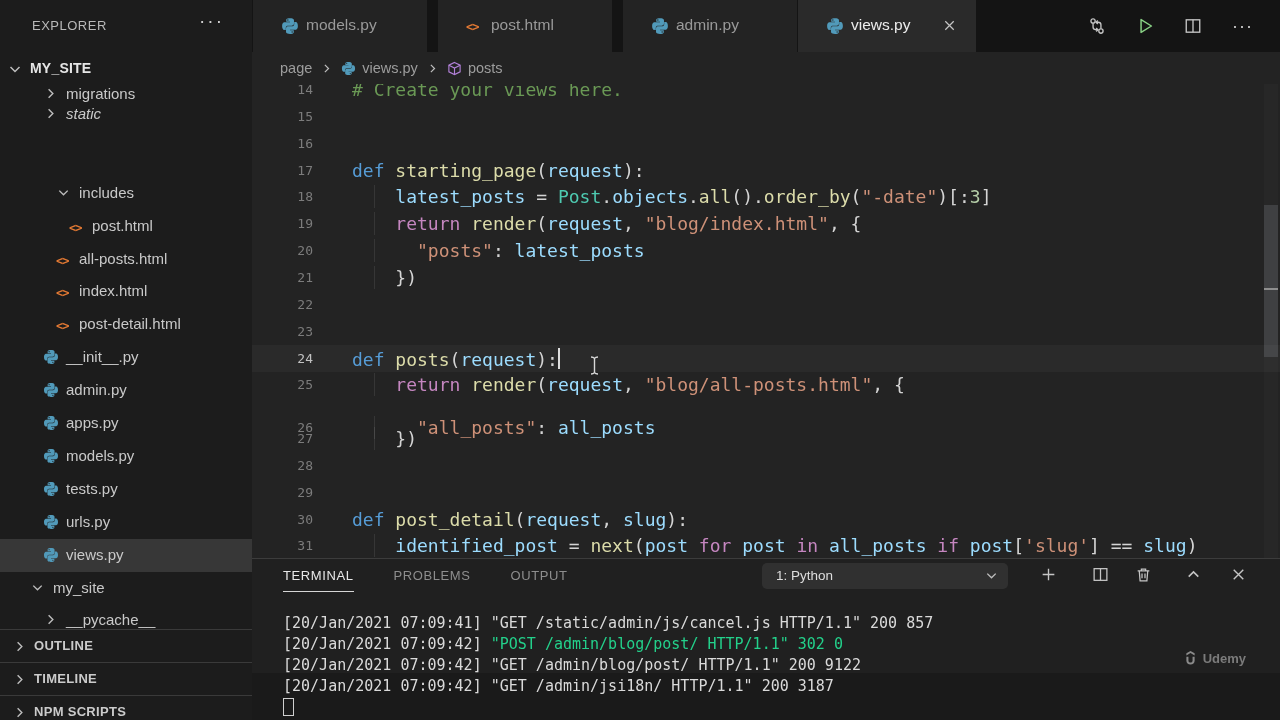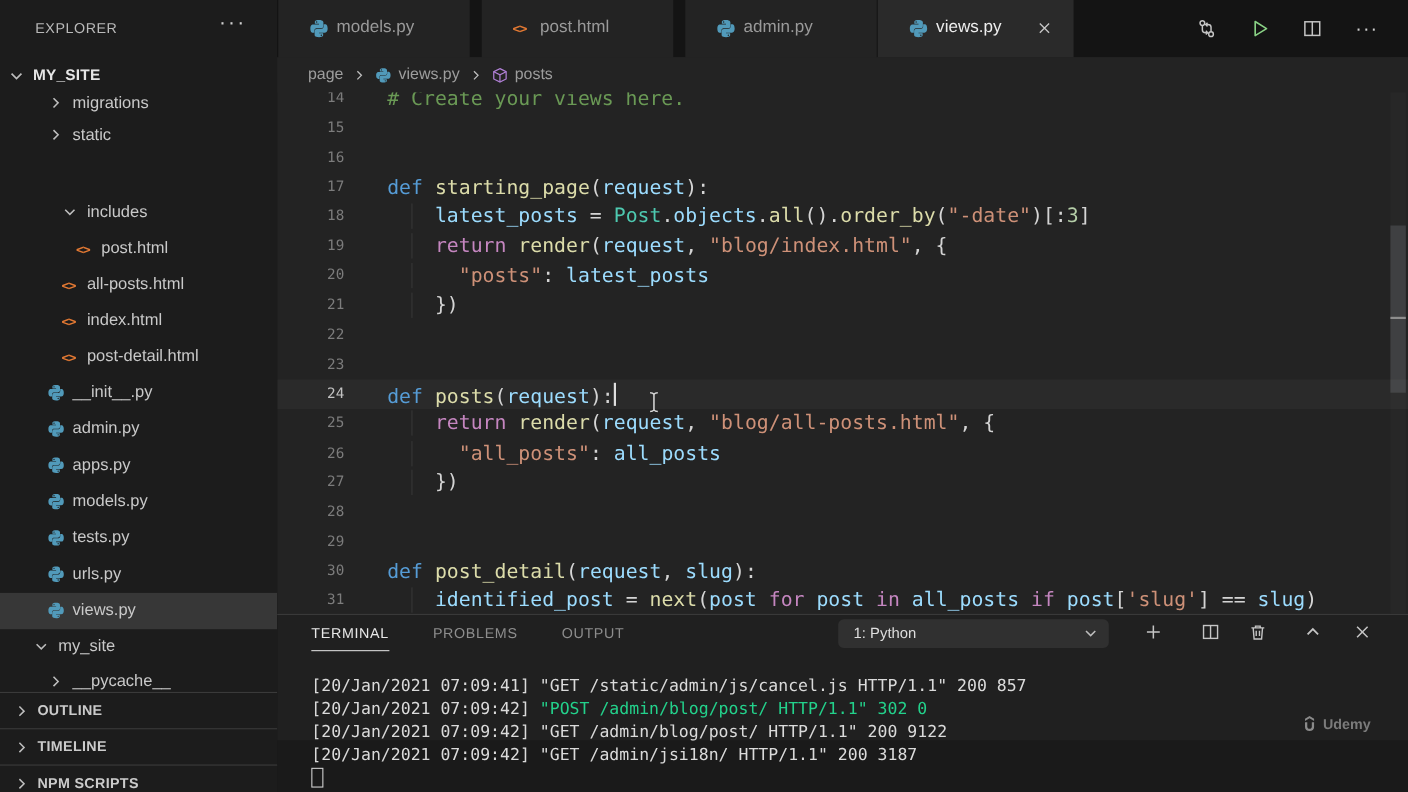--- a/index.html
+++ b/index.html
@@ -87,21 +87,21 @@
     </div>
     <div class="file-tree" id="file-tree">
         <div class="tree-row" style="top: 0px;">
           <span class="tree-icon" style="left:43px">
             <svg width="15" height="15" viewBox="0 0 16 16" fill="none" stroke="#bdbdbd" stroke-width="1.5">
               <path d="M6 3.5l4.5 4.5L6 12.5"></path>
             </svg>
           </span>
           <span class="tree-label" style="left:66px">migrations</span>
         </div>
-        <div class="tree-row" style="top: 29px;">
+        <div class="tree-row" style="top: 20px; font-style: italic;">
           <span class="tree-icon" style="left:43px">
             <svg width="15" height="15" viewBox="0 0 16 16" fill="none" stroke="#bdbdbd" stroke-width="1.5">
               <path d="M6 3.5l4.5 4.5L6 12.5"></path>
             </svg>
           </span>
           <span class="tree-label" style="left:66px">static</span>
         </div>
         <div class="tree-row" style="top: 98.7px;">
           <span class="tree-icon" style="left:56px">
             <svg width="15" height="15" viewBox="0 0 16 16" fill="none" stroke="#bdbdbd" stroke-width="1.5">
@@ -345,21 +345,21 @@
         </div>
         <div class="code-line current" style="top: 268.5px;">
           <span class="ln">24</span>
           <span class="tokens"><span class="tk-kw">def </span><span class="tk-fn">posts</span><span class="tk-pn">(</span><span class="tk-var">request</span><span class="tk-pn">):</span><span class="caret"></span></span>
         </div>
         <div class="code-line" style="top: 295.35px;">
           <span class="ln">25</span>
           <span class="indent-guide"></span>
           <span class="tokens"><span class="tk-pn">    </span><span class="tk-kw2">return</span><span class="tk-pn"> </span><span class="tk-fn">render</span><span class="tk-pn">(</span><span class="tk-var">request</span><span class="tk-pn">, </span><span class="tk-str">"blog/all-posts.html"</span><span class="tk-pn">, {</span></span>
         </div>
-        <div class="code-line" style="top: 323px; text-decoration: underline;">
+        <div class="code-line" style="top: 338px; text-decoration: underline;">
           <span class="ln">26</span>
           <span class="indent-guide"></span>
           <span class="tokens"><span class="tk-pn">      </span><span class="tk-str">"all_posts"</span><span class="tk-pn">: </span><span class="tk-var">all_posts</span></span>
         </div>
         <div class="code-line" style="top: 349.05px;">
           <span class="ln">27</span>
           <span class="indent-guide"></span>
           <span class="tokens"><span class="tk-pn">    })</span></span>
         </div>
         <div class="code-line" style="top: 375.9px;">

